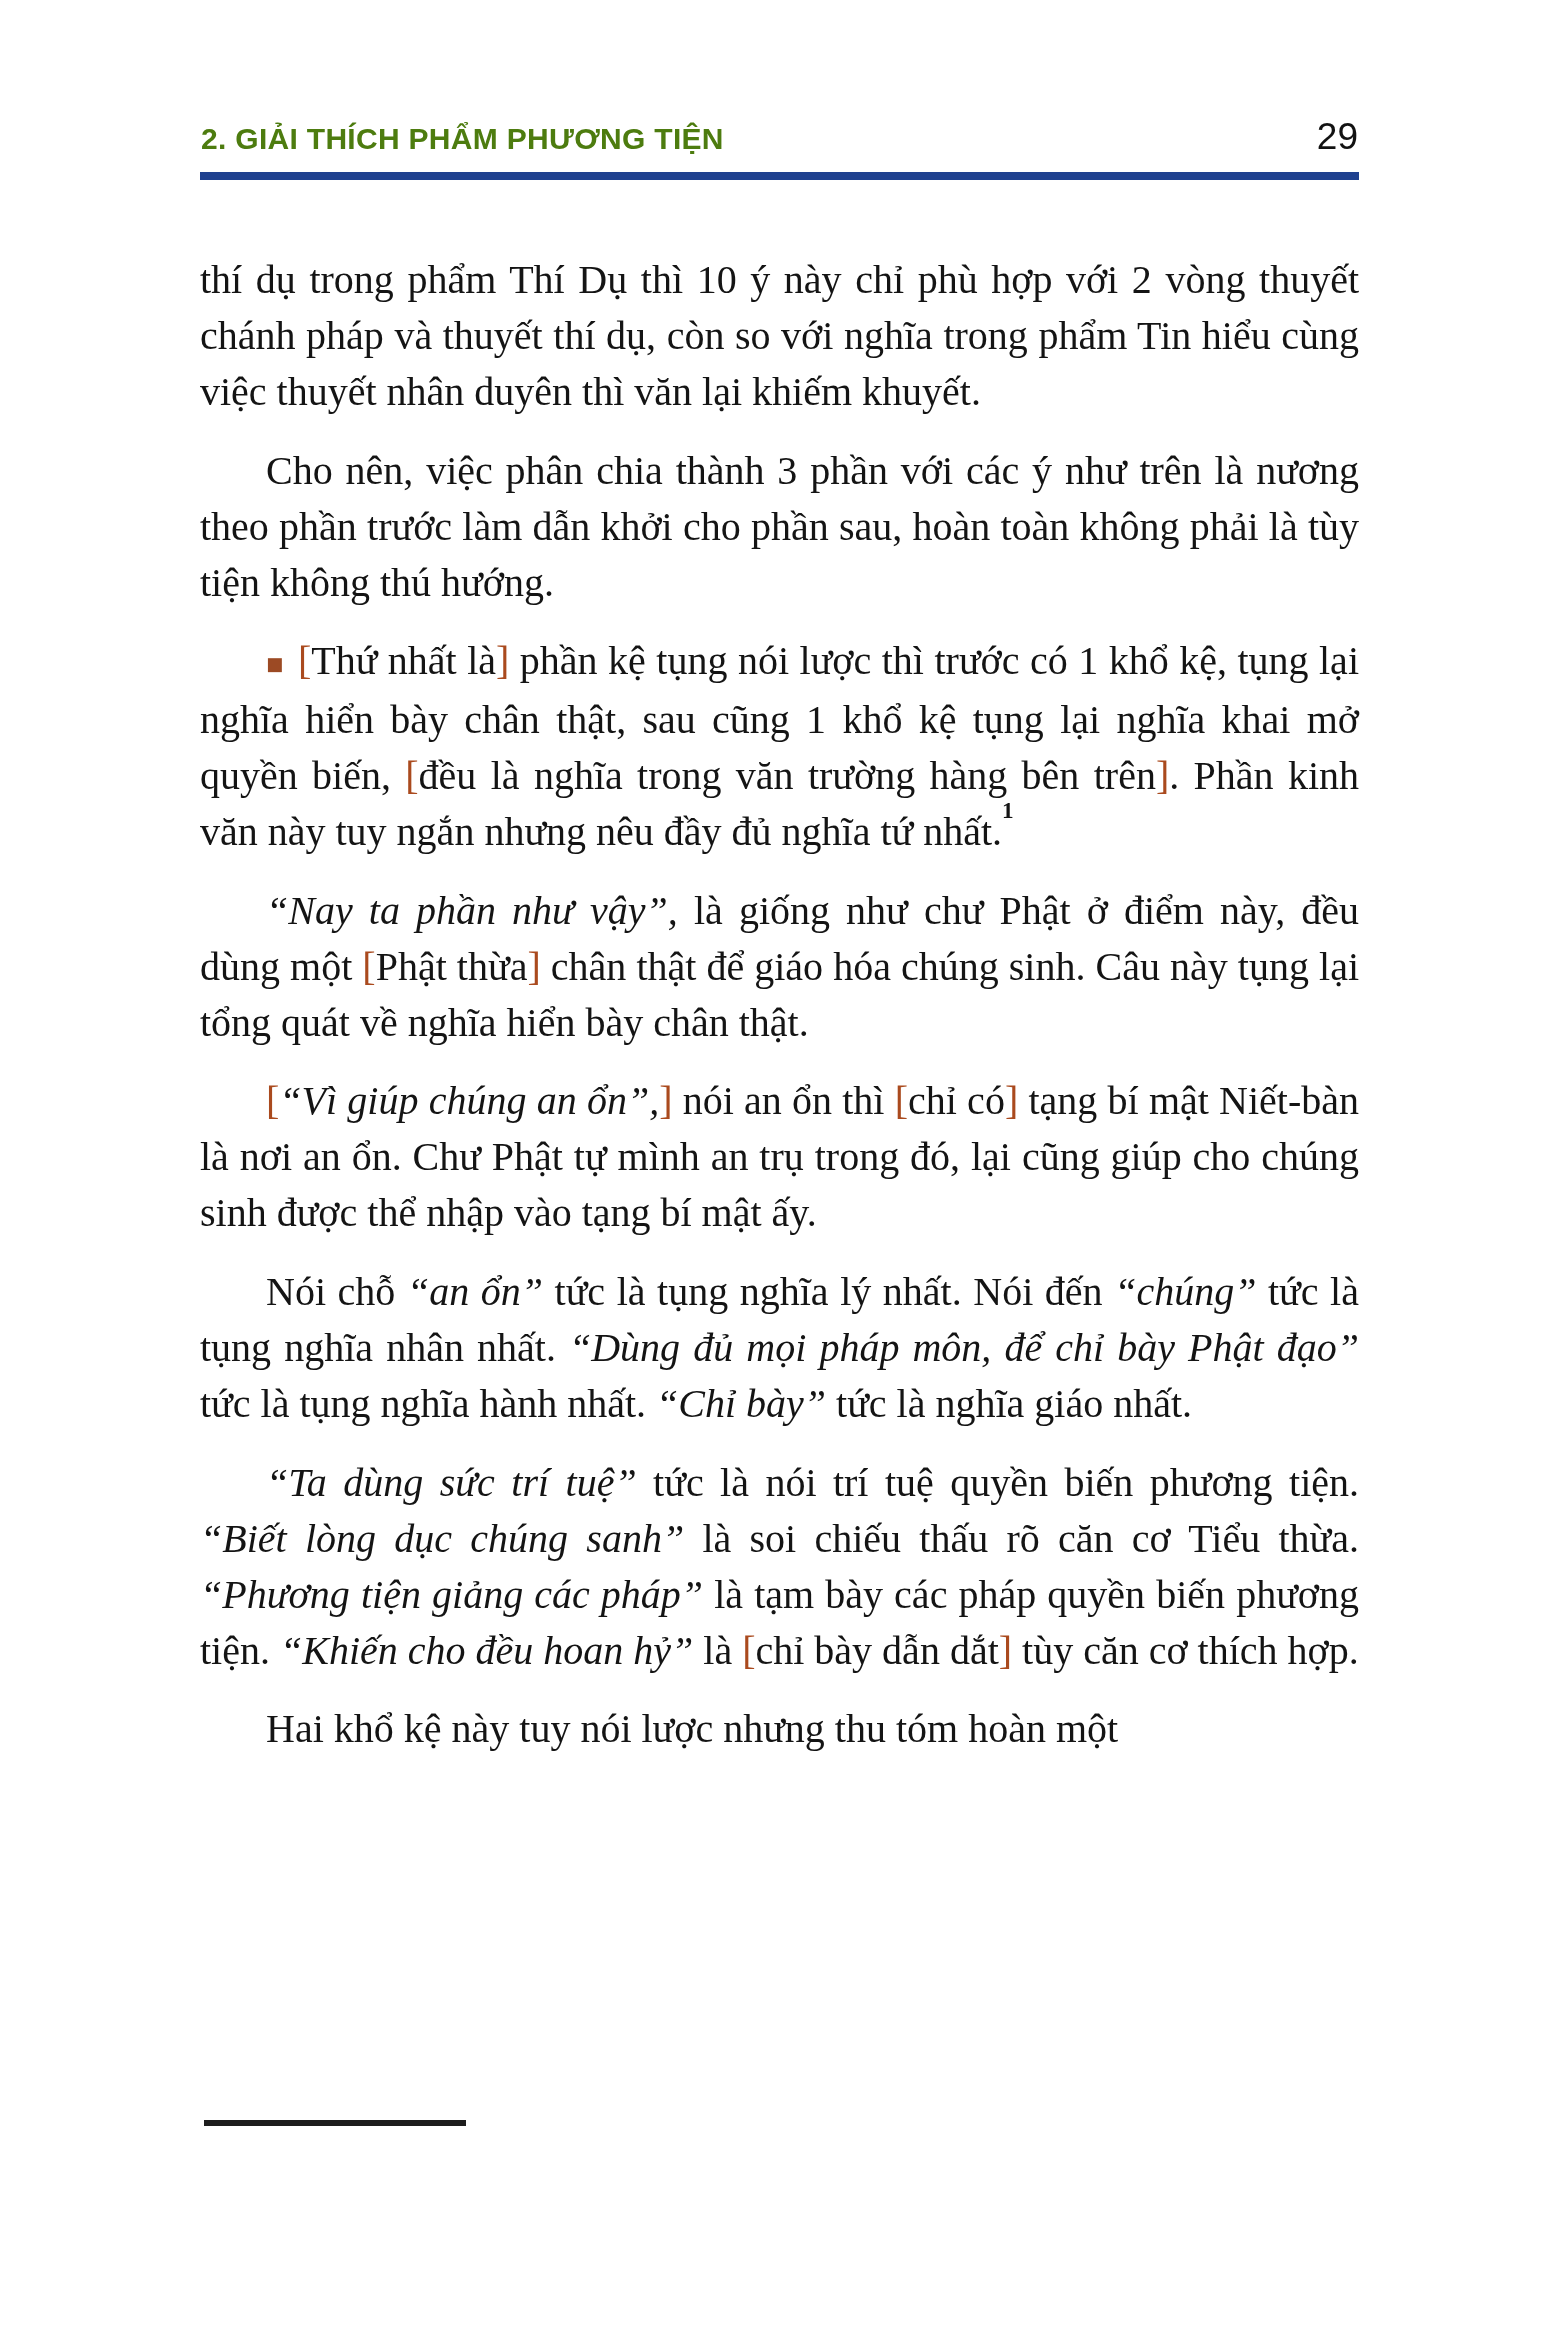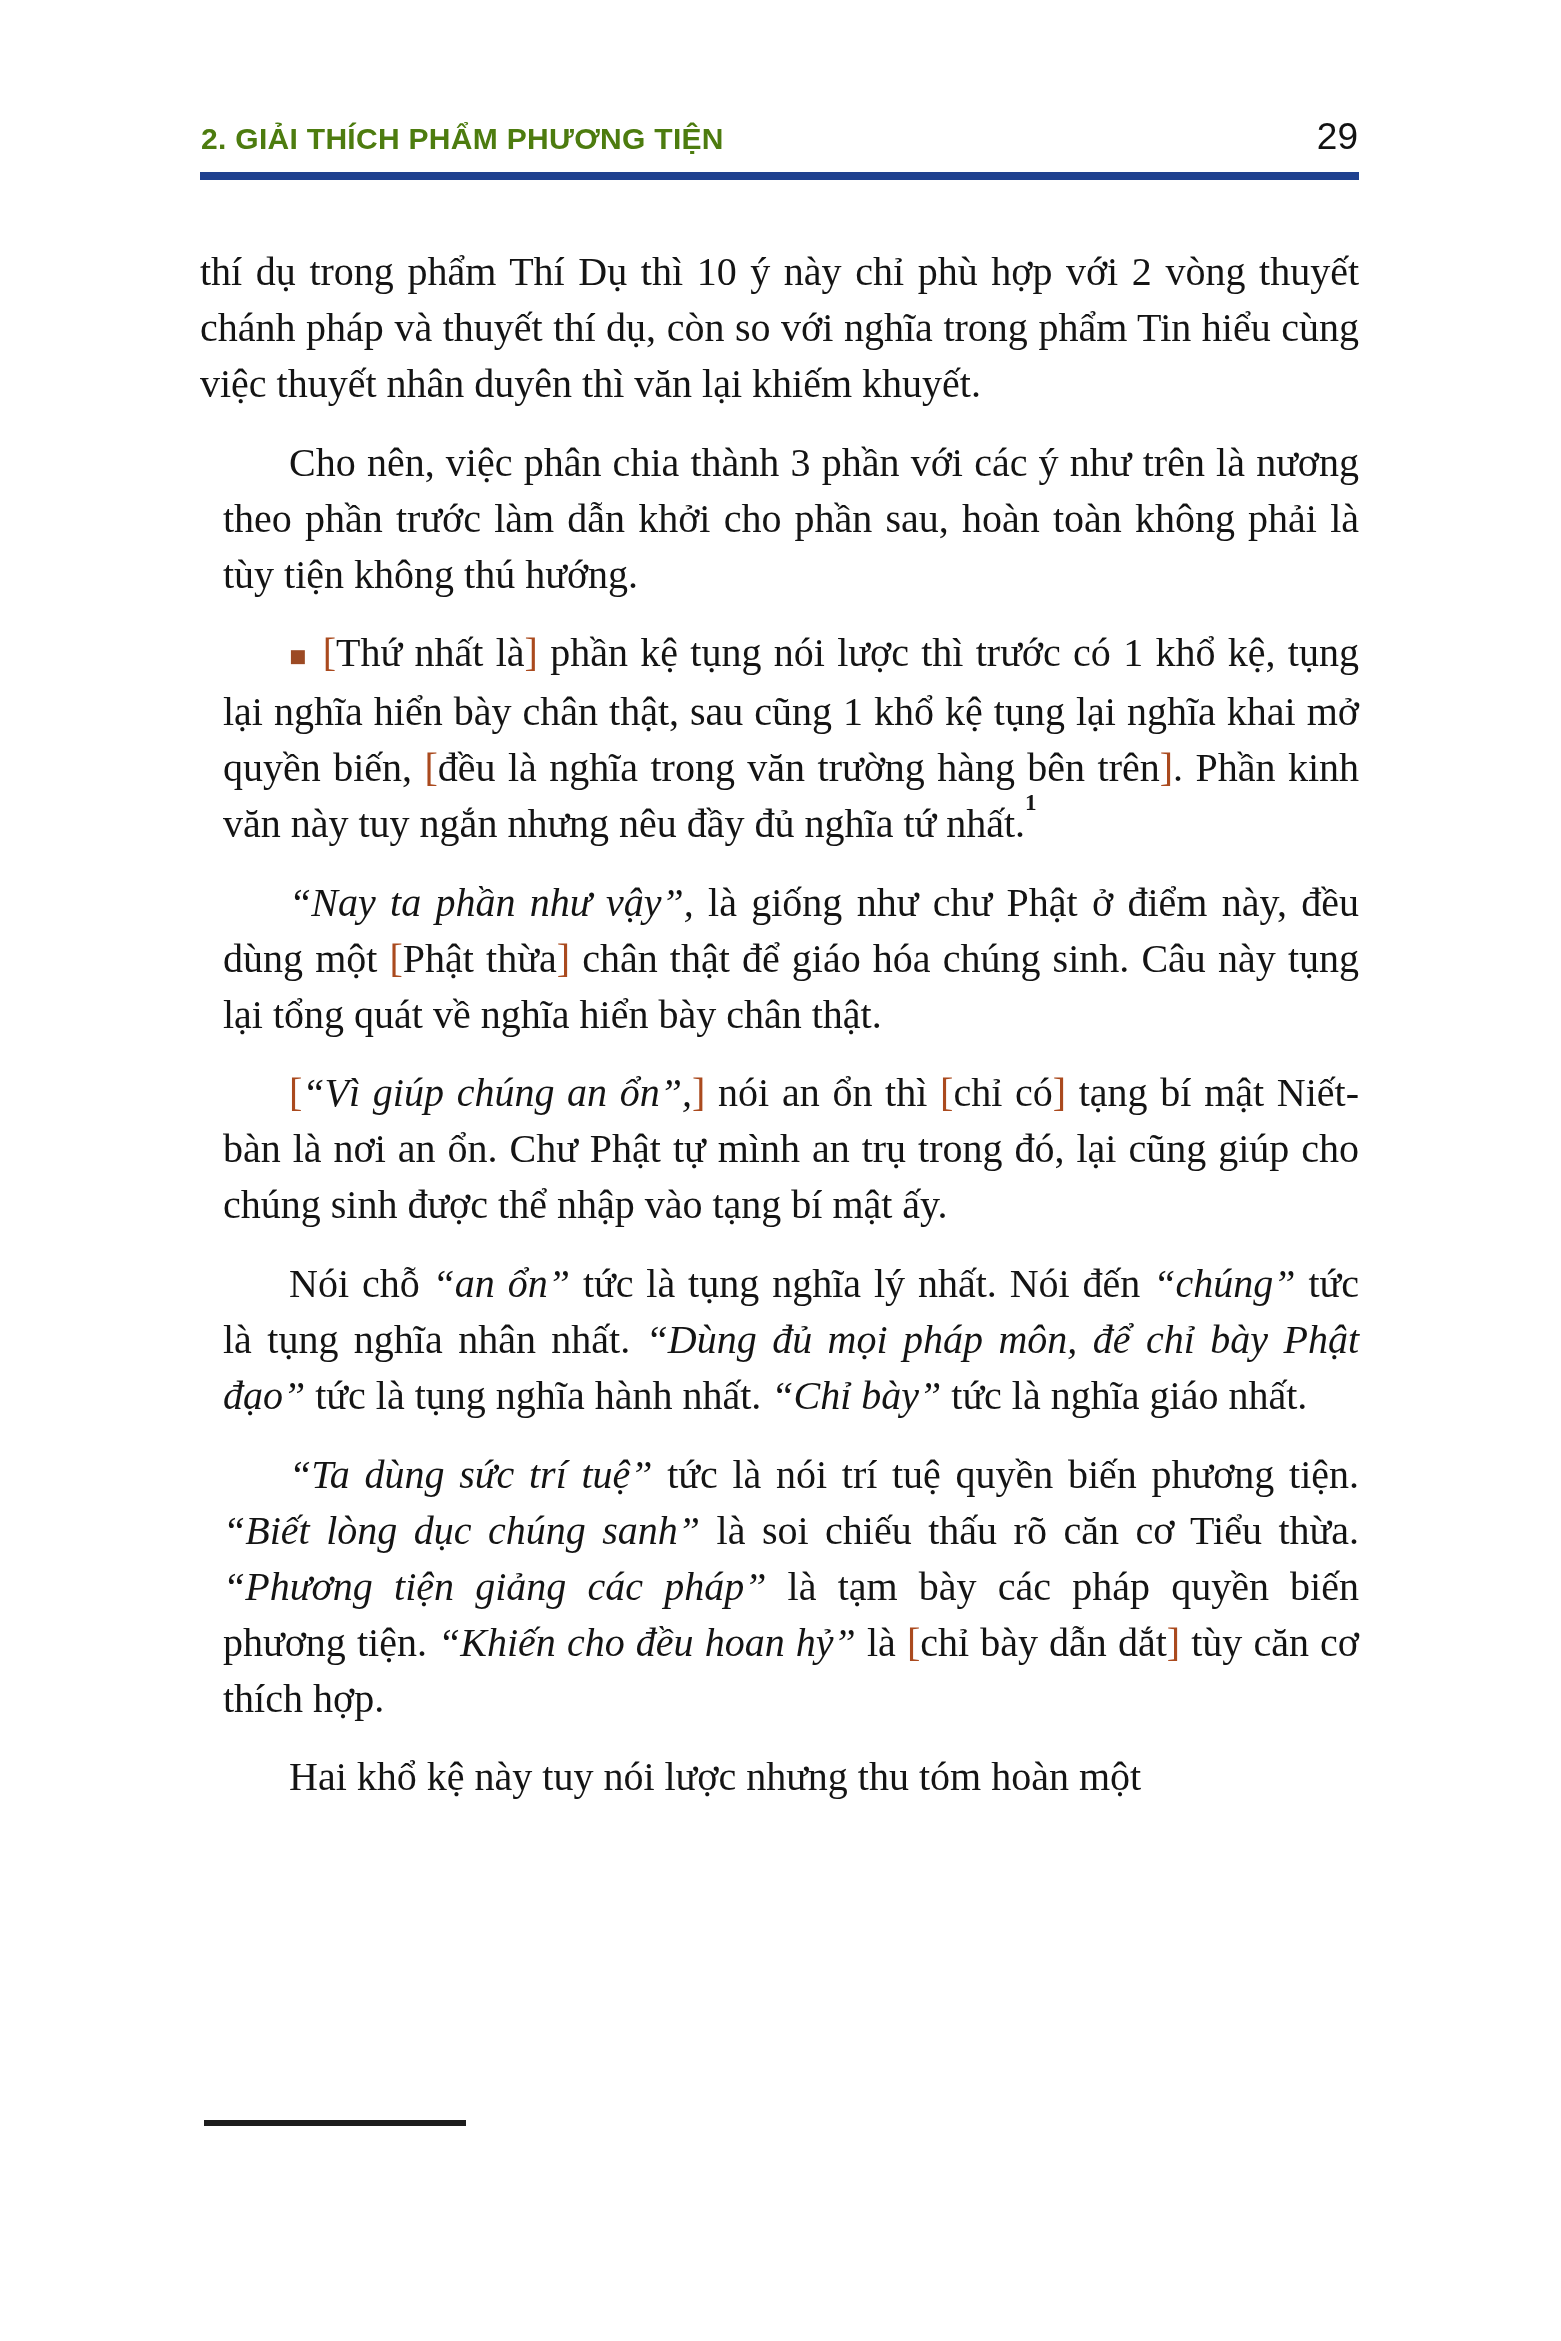--- a/index.html
+++ b/index.html
@@ -40,29 +40,29 @@
     left: 200px;
     width: 1159px;
     top: 172px;
     height: 7.8px;
     background: #1f418f;
   }
   .bodytext {
     position: absolute;
     left: 200px;
     width: 1159px;
-    top: 244px;
+    top: 252px;
     font-size: 40px;
     line-height: 56px;
     text-align: justify;
     hyphens: none;
     -webkit-hyphens: none;
   }
   .para { margin: 0 0 22.6px 0; }
-  .para.indent { text-indent: 66px; margin-left: 23px; }
+  .para.indent { text-indent: 66px; }
   .para:last-child { margin-bottom: 0; }
   .seg.bracket { color: #aa4a1e; }
   em.seg { font-style: italic; }
   .seg.bullet {
     color: #9c4a24;
     font-size: 0.72em;
     margin-right: 14px;
     letter-spacing: 0;
   }
   sup.seg, sup.fnmark {

